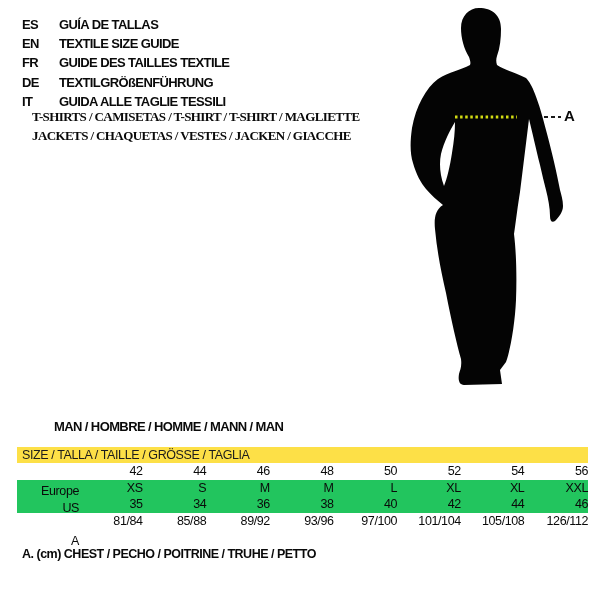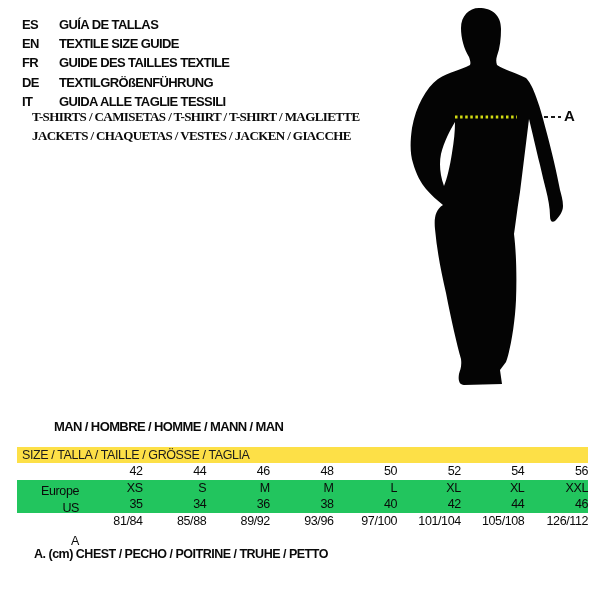--- a/index.html
+++ b/index.html
@@ -24,21 +24,21 @@
   
   .size-table{left:17px;top:447px;width:571px;font-size:12.5px;letter-spacing:-0.4px;}
   .t-header{height:16px;line-height:16px;background:#fde047;padding-left:5px;
     color:#1c1c1c;}
   .t-row{display:grid;grid-template-columns:62px repeat(8,1fr);
     height:16.5px;line-height:16.5px;}
   .t-row.alt{background:#22c55e;}
   .t-label{padding-left:5px;text-align:right;margin-top:20px;}
   .t-cell{text-align:right;}
   
-  .footnote{left:22px;top:547px;font-size:12.5px;font-weight:700;letter-spacing:-0.5px;margin-left:12px;}
+  .footnote{left:22px;top:547px;font-size:12.5px;font-weight:700;letter-spacing:-0.5px;}
 </style>
 </head>
 <body>
 
 <div class="abs lang-list">
   <div class="lang-row">
     <span class="lang-code">ES</span>
     <span class="lang-title">GUÍA DE TALLAS</span>
   </div>
   <div class="lang-row">

